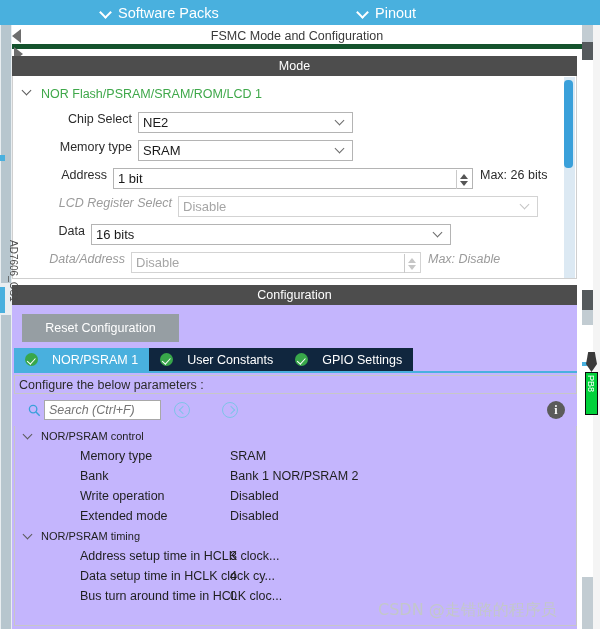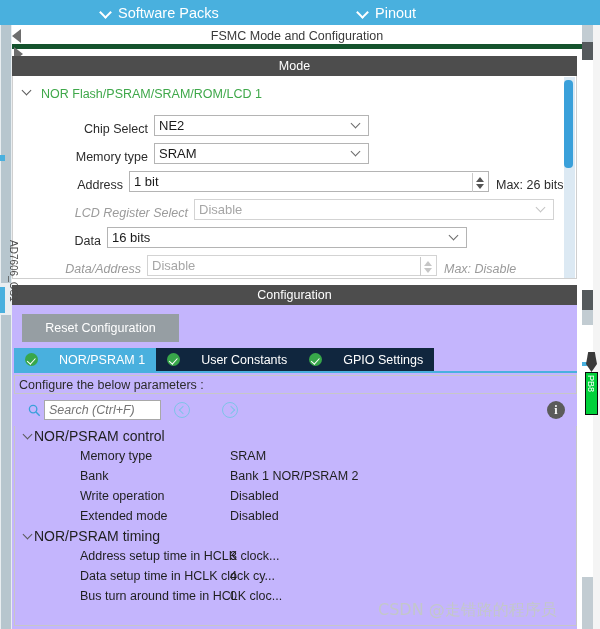--- a/index.html
+++ b/index.html
@@ -130,22 +130,22 @@
   }
   .tw-chev::before {
     content: ""; position: absolute; left: 1px; top: 0px;
     width: 6px; height: 6px;
     border-right: 1.6px solid #5a5a5a; border-bottom: 1.6px solid #5a5a5a;
     transform: rotate(45deg);
   }
   .tree-root-label { color: #3fa84a; }
 
   .field-row {
-    position: absolute; left: 16px; width: 553px; height: 24px;
-    display: flex; align-items: flex-end;
+    position: absolute; left: 0; width: 553px; height: 24px;
+    display: flex; align-items: flex-start;
   }
   .field-label {
     text-align: right; font-size: 12.5px; color: #2c2c2c;
     padding-right: 6px; white-space: nowrap;
   }
   .field-label.dis { color: #9b9b9b; font-style: italic; }
   .field-ctrl {
     height: 21px; border: 1px solid #b4b4b4; background: #fff;
     display: flex; align-items: center; position: relative;
     font-size: 13px; color: #1a1a1a; padding-left: 4px;
@@ -206,21 +206,21 @@
     font-family: "Liberation Sans", sans-serif;
     display: flex; align-items: center; justify-content: center;
   }
 
   .tabstrip {
     position: absolute; left: 2px; top: 43px;
     width: 563px; height: 23px;
     display: flex; align-items: flex-end;
   }
   .tab {
-    height: 23px; display: flex; align-items: center; gap: 21px;
+    height: 23px; display: flex; align-items: center; gap: 14px;
     padding: 0 11px; font-size: 12.5px; color: #ffffff;
     white-space: nowrap;
   }
   .tab.active { background: #49b0de; }
   .tab.inactive { background: #10263e; }
   .tick {
     display: inline-block; width: 13px; height: 13px;
     border-radius: 50%; background: #38a74a; position: relative;
   }
   .tick::before {
@@ -290,23 +290,23 @@
 
   
   .ptree {
     position: absolute; left: 2px; top: 121px;
     width: 563px; height: 200px;
     border-left: 1px solid #c7c7c7; border-right: 1px solid #c7c7c7;
     border-bottom: 1px solid #c7c7c7;
     overflow: hidden;
   }
   .grp {
-    display: flex; align-items: center; 
+    display: flex; align-items: center; gap: 7px;
     height: 20px; padding-left: 8px;
-    font-size: 14px; color: #1f1f1f;
+    font-size: 11px; color: #1f1f1f;
   }
   .prow {
     display: flex; align-items: center;
     height: 20px; font-size: 12.5px; color: #1f1f1f;
   }
   .pname { width: 215px; padding-left: 65px; white-space: nowrap; }
   .pval { white-space: nowrap; }
 
   
   .right-strip {

